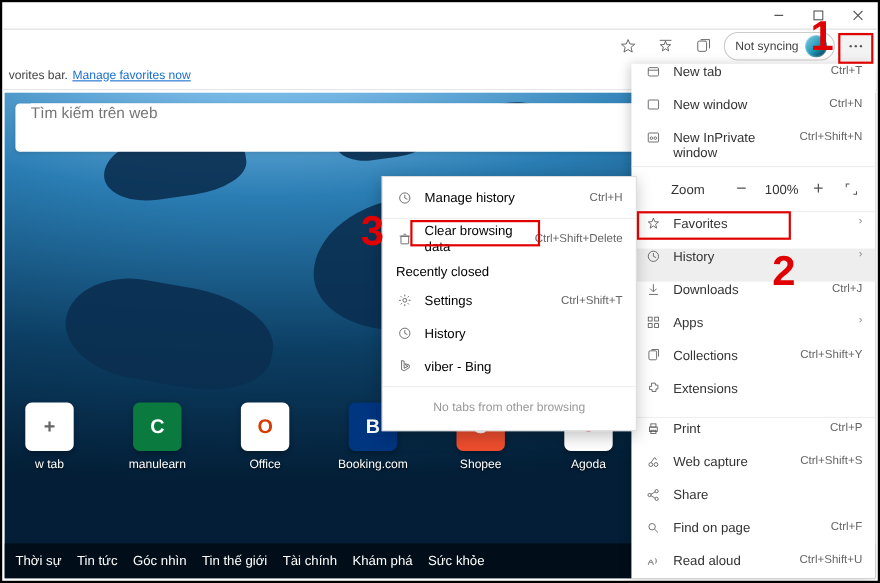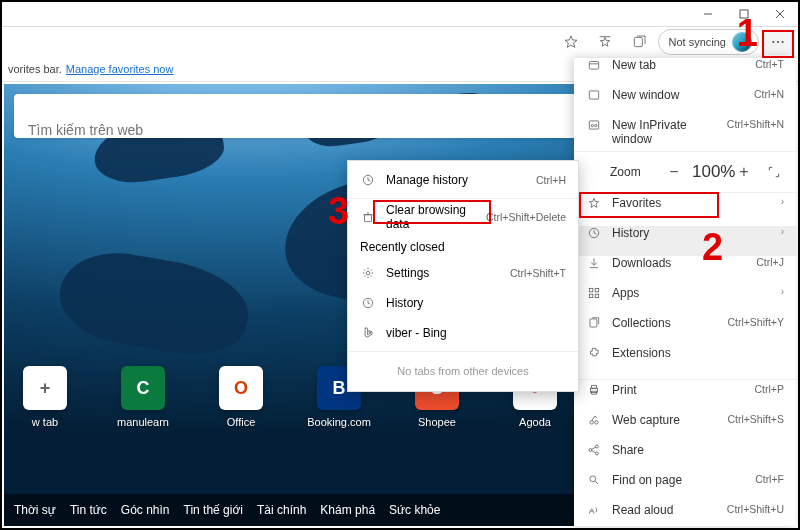--- a/index.html
+++ b/index.html
@@ -16,21 +16,21 @@
   .avatar{width:20px;height:20px;border-radius:50%;background:linear-gradient(135deg,#8ecae6,#219ebc,#023047);box-shadow:inset 0 0 0 1px #fff3}
   .ellipsis{width:30px;height:26px;display:flex;align-items:center;justify-content:center;border-radius:3px;background:#f3f3f3}
   
   .favbar{height:26px;display:flex;align-items:center;font-size:11px;color:#444;padding-left:6px;border-bottom:1px solid #e5e5e5}
   .favbar a{color:#1a6fd1;margin-left:4px}
   
   .content{position:absolute;left:2px;right:2px;top:82px;bottom:2px;overflow:hidden}
   .ocean{position:absolute;inset:0;background:radial-gradient(ellipse 140% 90% at 30% -10%, #9fd6ff 0%, #2a7db3 35%, #0c3e63 70%, #031e36 100%)}
   .whale{position:absolute;background:#0a2f50;border-radius:40% 50% 45% 40%/60% 55% 50% 55%;transform:rotate(-8deg);opacity:.9}
   
-  .searchwrap{position:absolute;top:92px;left:12px;width:615px;height:44px;background:#fff;border-radius:4px;display:flex;align-items:flex-end;padding:0 14px;box-shadow:0 1px 4px rgba(0,0,0,.12)}
+  .searchwrap{position:absolute;top:92px;left:12px;width:615px;height:44px;background:#fff;border-radius:4px;display:flex;align-items:flex-start;padding:0 14px;box-shadow:0 1px 4px rgba(0,0,0,.12)}
   .searchwrap input{flex:1;border:none;outline:none;font-size:14px;color:#666}
   .searchwrap .mag{color:#0078d4}
   
   .tilesrow{position:absolute;left:0;right:0;top:360px;padding:0 6px;display:flex;gap:28px;align-items:flex-start}
   .tile{width:70px;display:flex;flex-direction:column;align-items:center;gap:6px}
   .tilebox{width:44px;height:44px;border-radius:6px;background:#fff;display:flex;align-items:center;justify-content:center;font-size:18px;font-weight:bold;box-shadow:0 2px 5px rgba(0,0,0,.25)}
   .tile span{font-size:11px;color:#fff;text-shadow:0 1px 2px rgba(0,0,0,.8);text-align:center}
   
   .newsbar{position:absolute;left:0;right:0;bottom:0;height:32px;background:rgba(0,0,0,.55);display:flex;align-items:center;gap:14px;padding:0 10px}
   .newsbar span{font-size:12px;color:#fff}
@@ -209,21 +209,21 @@
           <circle cx="15" cy="13" r="2"></circle>
         </svg>
       </span>
       <span class="lbl">New InPrivate window</span>
       <span class="sc">Ctrl+Shift+N</span>
     </div>
   <div class="msep"></div>
   <div class="zoomrow">
     <span class="zl">Zoom</span>
     <span class="zbtn">−</span>
-    <span style="font-size:17px;width:34px;text-align:center">100%</span>
+    <span style="font-size:12px;width:34px;text-align:right">100%</span>
     <span class="zbtn">+</span>
     <span class="zbtn">
         <svg width="14" height="14" viewBox="0 0 24 24" stroke="#555" fill="none" stroke-width="1.6">
           <polyline points="4,9 4,4 9,4"></polyline>
           <polyline points="20,15 20,20 15,20"></polyline>
         </svg>
       </span>
   </div>
   <div class="msep"></div>
   <div class="mrow">
@@ -393,21 +393,21 @@
       <div class="srow">
         <span class="ico">
           <svg viewBox="0 0 24 24" fill="#008373">
             <path d="M7 3l4 1v11l6-3-3-1-1-3 6 2v4l-8 5-4-2z"></path>
           </svg>
         </span>
         <span class="lbl">viber - Bing</span>
       </div>
     </div>
   <div class="msep"></div>
-  <div class="sfoot">No tabs from other devices</div>
+  <div class="sfoot">No tabs from other browsing</div>
 </div>
 
 <div class="redbox" style="top:28px;right:4px;width:32px;height:28px"></div>
 <div class="rednum" style="top:10px;right:40px">1</div>
 <div class="redbox" style="top:190px;left:577px;width:140px;height:26px"></div>
 <div class="rednum" style="top:224px;left:700px">2</div>
 <div class="redbox" style="top:198px;left:371px;width:118px;height:24px"></div>
 <div class="rednum" style="top:188px;left:326px">3</div>
 
 </body></html>

